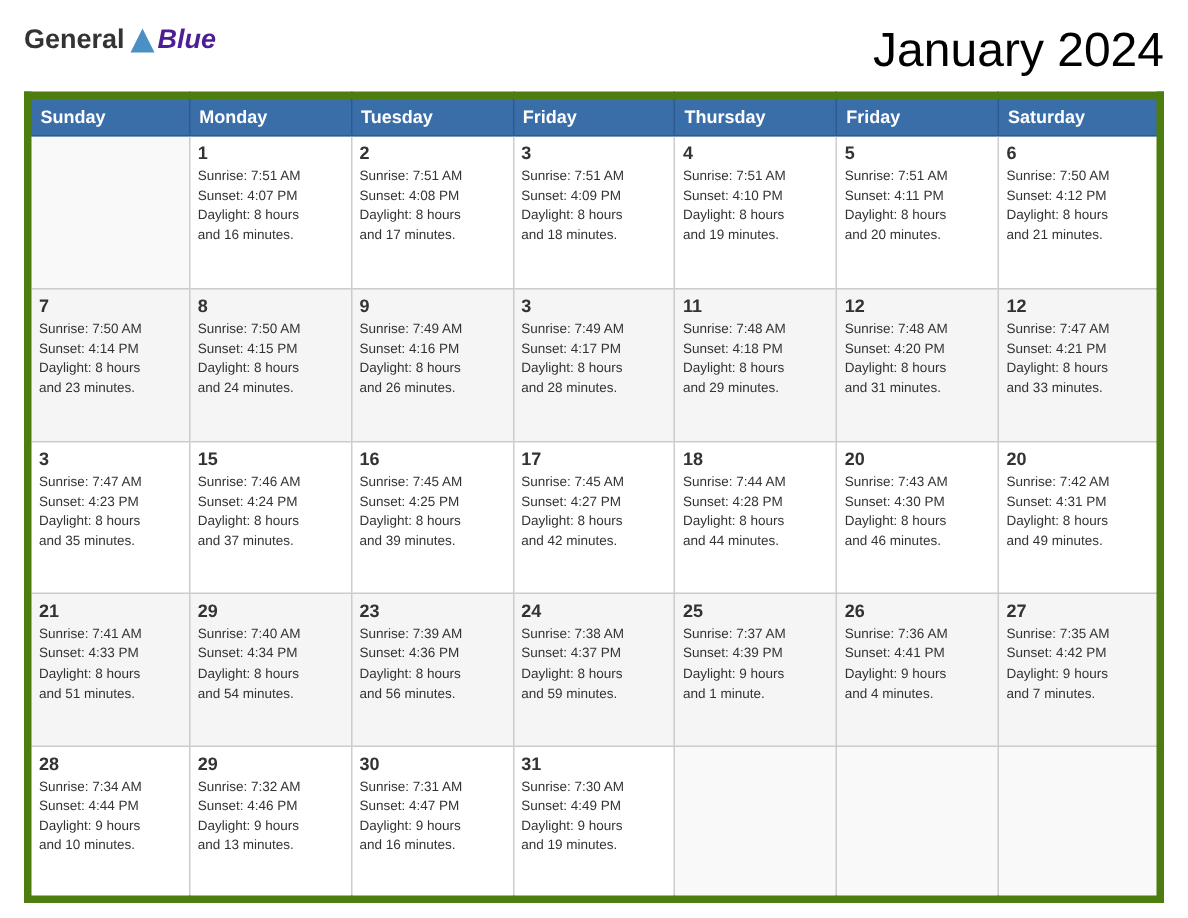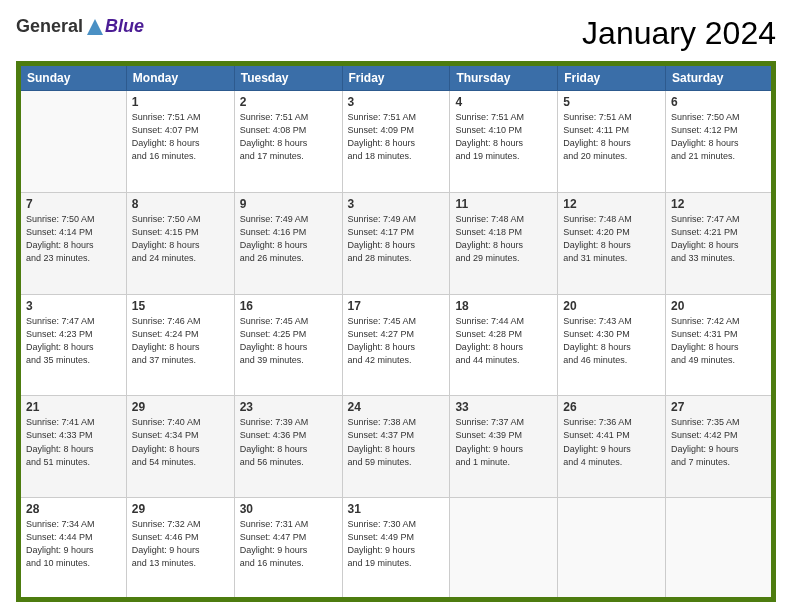--- a/index.html
+++ b/index.html
@@ -234,21 +234,21 @@
           </td>
           <td>
             <span class="day-number">23</span>
             <div class="day-info">Sunrise: 7:39 AM<br>Sunset: 4:36 PM<br>Daylight: 8 hours<br>and 56 minutes.</div>
           </td>
           <td>
             <span class="day-number">24</span>
             <div class="day-info">Sunrise: 7:38 AM<br>Sunset: 4:37 PM<br>Daylight: 8 hours<br>and 59 minutes.</div>
           </td>
           <td>
-            <span class="day-number">33</span>
+            <span class="day-number">25</span>
             <div class="day-info">Sunrise: 7:37 AM<br>Sunset: 4:39 PM<br>Daylight: 9 hours<br>and 1 minute.</div>
           </td>
           <td>
             <span class="day-number">26</span>
             <div class="day-info">Sunrise: 7:36 AM<br>Sunset: 4:41 PM<br>Daylight: 9 hours<br>and 4 minutes.</div>
           </td>
           <td>
             <span class="day-number">27</span>
             <div class="day-info">Sunrise: 7:35 AM<br>Sunset: 4:42 PM<br>Daylight: 9 hours<br>and 7 minutes.</div>
           </td>

